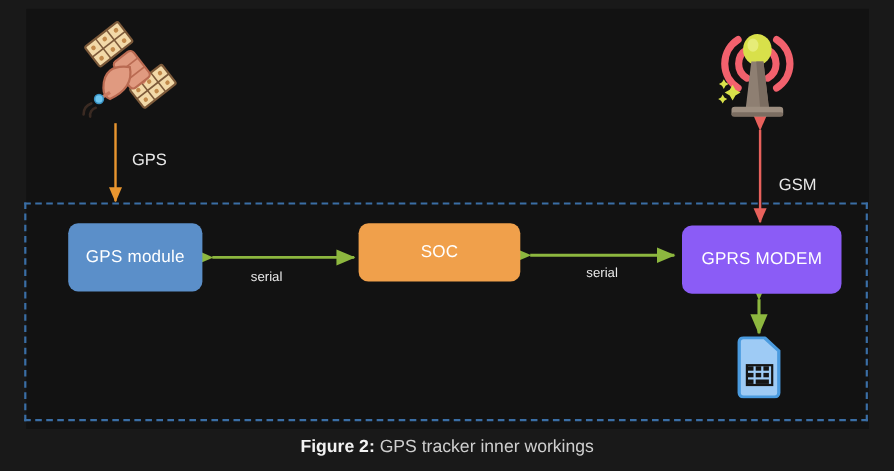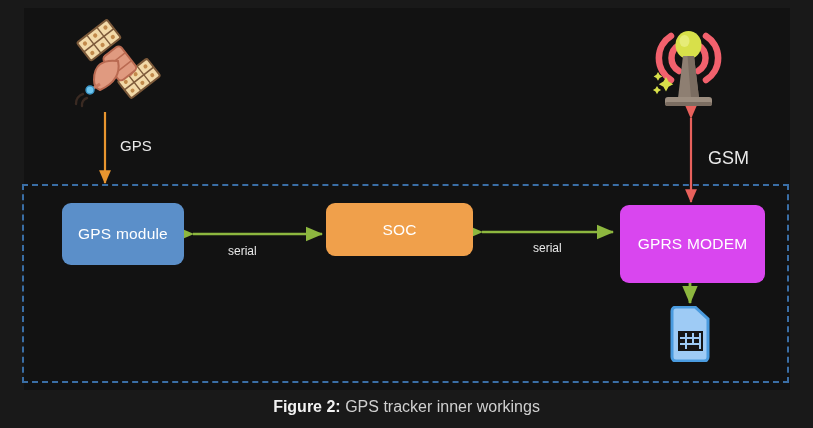--- a/index.html
+++ b/index.html
@@ -58,33 +58,33 @@
     align-items: center;
     justify-content: center;
     color: #ffffff;
     font-size: 15.5px;
     letter-spacing: 0.2px;
     text-align: center;
     line-height: 1.15;
   }
   .node-gps   { left: 42px;  top: 203px; width: 122px; height: 62px; background: #5b8fc9; margin-left: 20px; }
   .node-soc   { left: 326px; top: 203px; width: 147px; height: 53px; background: #f0a04b; }
-  .node-modem { left: 620px; top: 205px; width: 145px; height: 78px; background: #d946ef; }
+  .node-modem { left: 620px; top: 205px; width: 145px; height: 62px; background: #8b5cf6; }
 
   
   .link-label {
     position: absolute;
     color: #e9e9e9;
     font-size: 12px;
     white-space: nowrap;
   }
   .label-serial-left  { left: 228px; top: 244px; }
   .label-serial-right { left: 533px; top: 241px; }
   .label-gps { left: 120px; top: 137px; font-size: 15px; }
-  .label-gsm { left: 708px; top: 148px; font-size: 18px; }
+  .label-gsm { left: 708px; top: 160px; font-size: 15px; }
 
   
   .arrows {
     position: absolute;
     left: 0; top: 0;
     width: 813px; height: 428px;
     pointer-events: none;
   }
 
   

